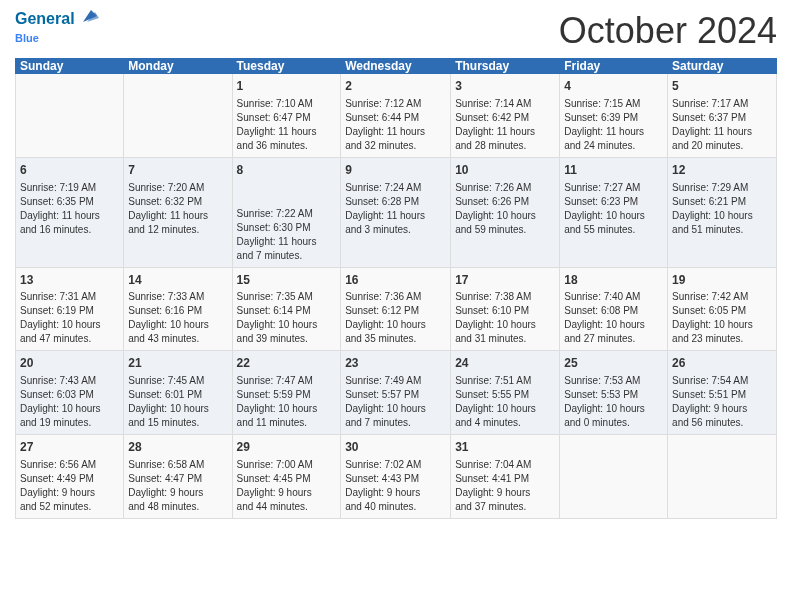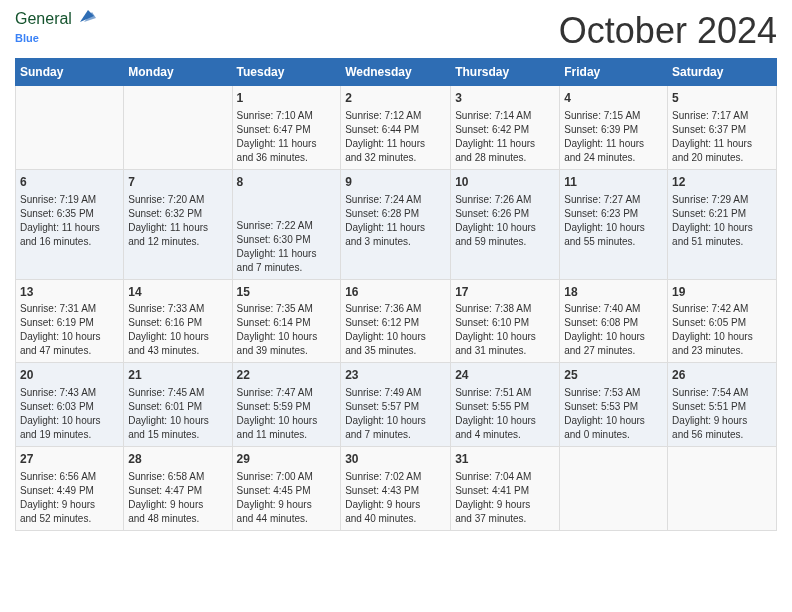--- a/index.html
+++ b/index.html
@@ -34,21 +34,21 @@
       color: #333;
     }
     table {
       width: 100%;
       border-collapse: collapse;
       font-size: 10.5px;
     }
     thead tr th {
       background-color: #2e6db4;
       color: #fff;
-      padding: 6px 4px;
+      padding: 0 4px;
       text-align: left;
       font-size: 12px;
       border: 1px solid #2e6db4;
     }
     tbody tr {
       border-bottom: 1px solid #ccc;
     }
     tbody tr td {
       border: 1px solid #ddd;
       vertical-align: top;
@@ -74,21 +74,21 @@
       font-size: 10px;
       color: #333;
     }
     .empty-cell {
       background-color: inherit;
     }
     .logo-row {
       display: flex;
       align-items: center;
     }
-    .logo-text-general { color: #14532d; font-weight: normal; font-size: 16px; }
+    .logo-text-general { color: #0369a1; font-weight: bold; font-size: 16px; }
     .logo-text-blue { color: #3b82f6; font-weight: bold; font-size: 11px; }
   </style>
 </head>
 <body>
 
 <div class="header">
   <div class="logo">
     <div class="logo-row">
       <span class="logo-text-general">General</span>
 

